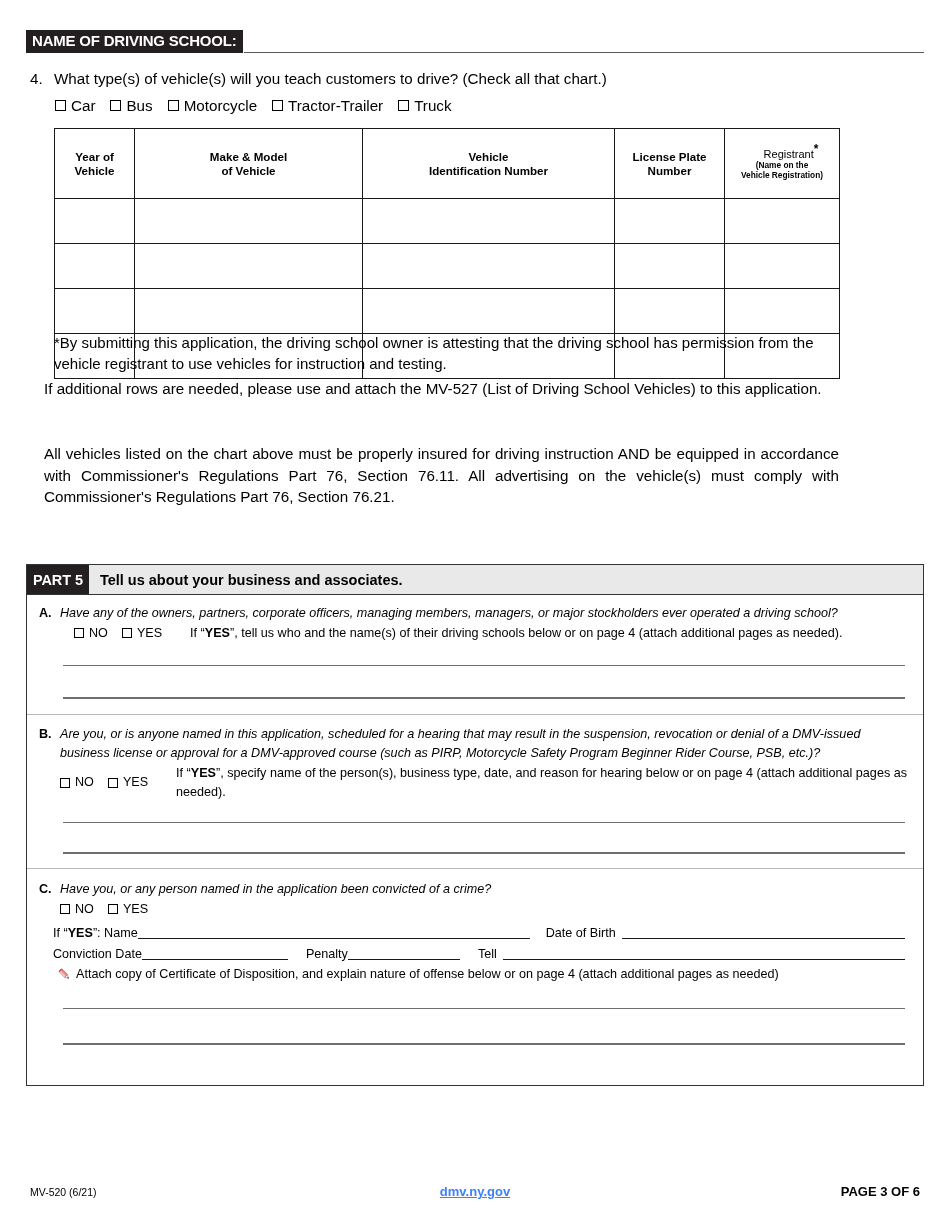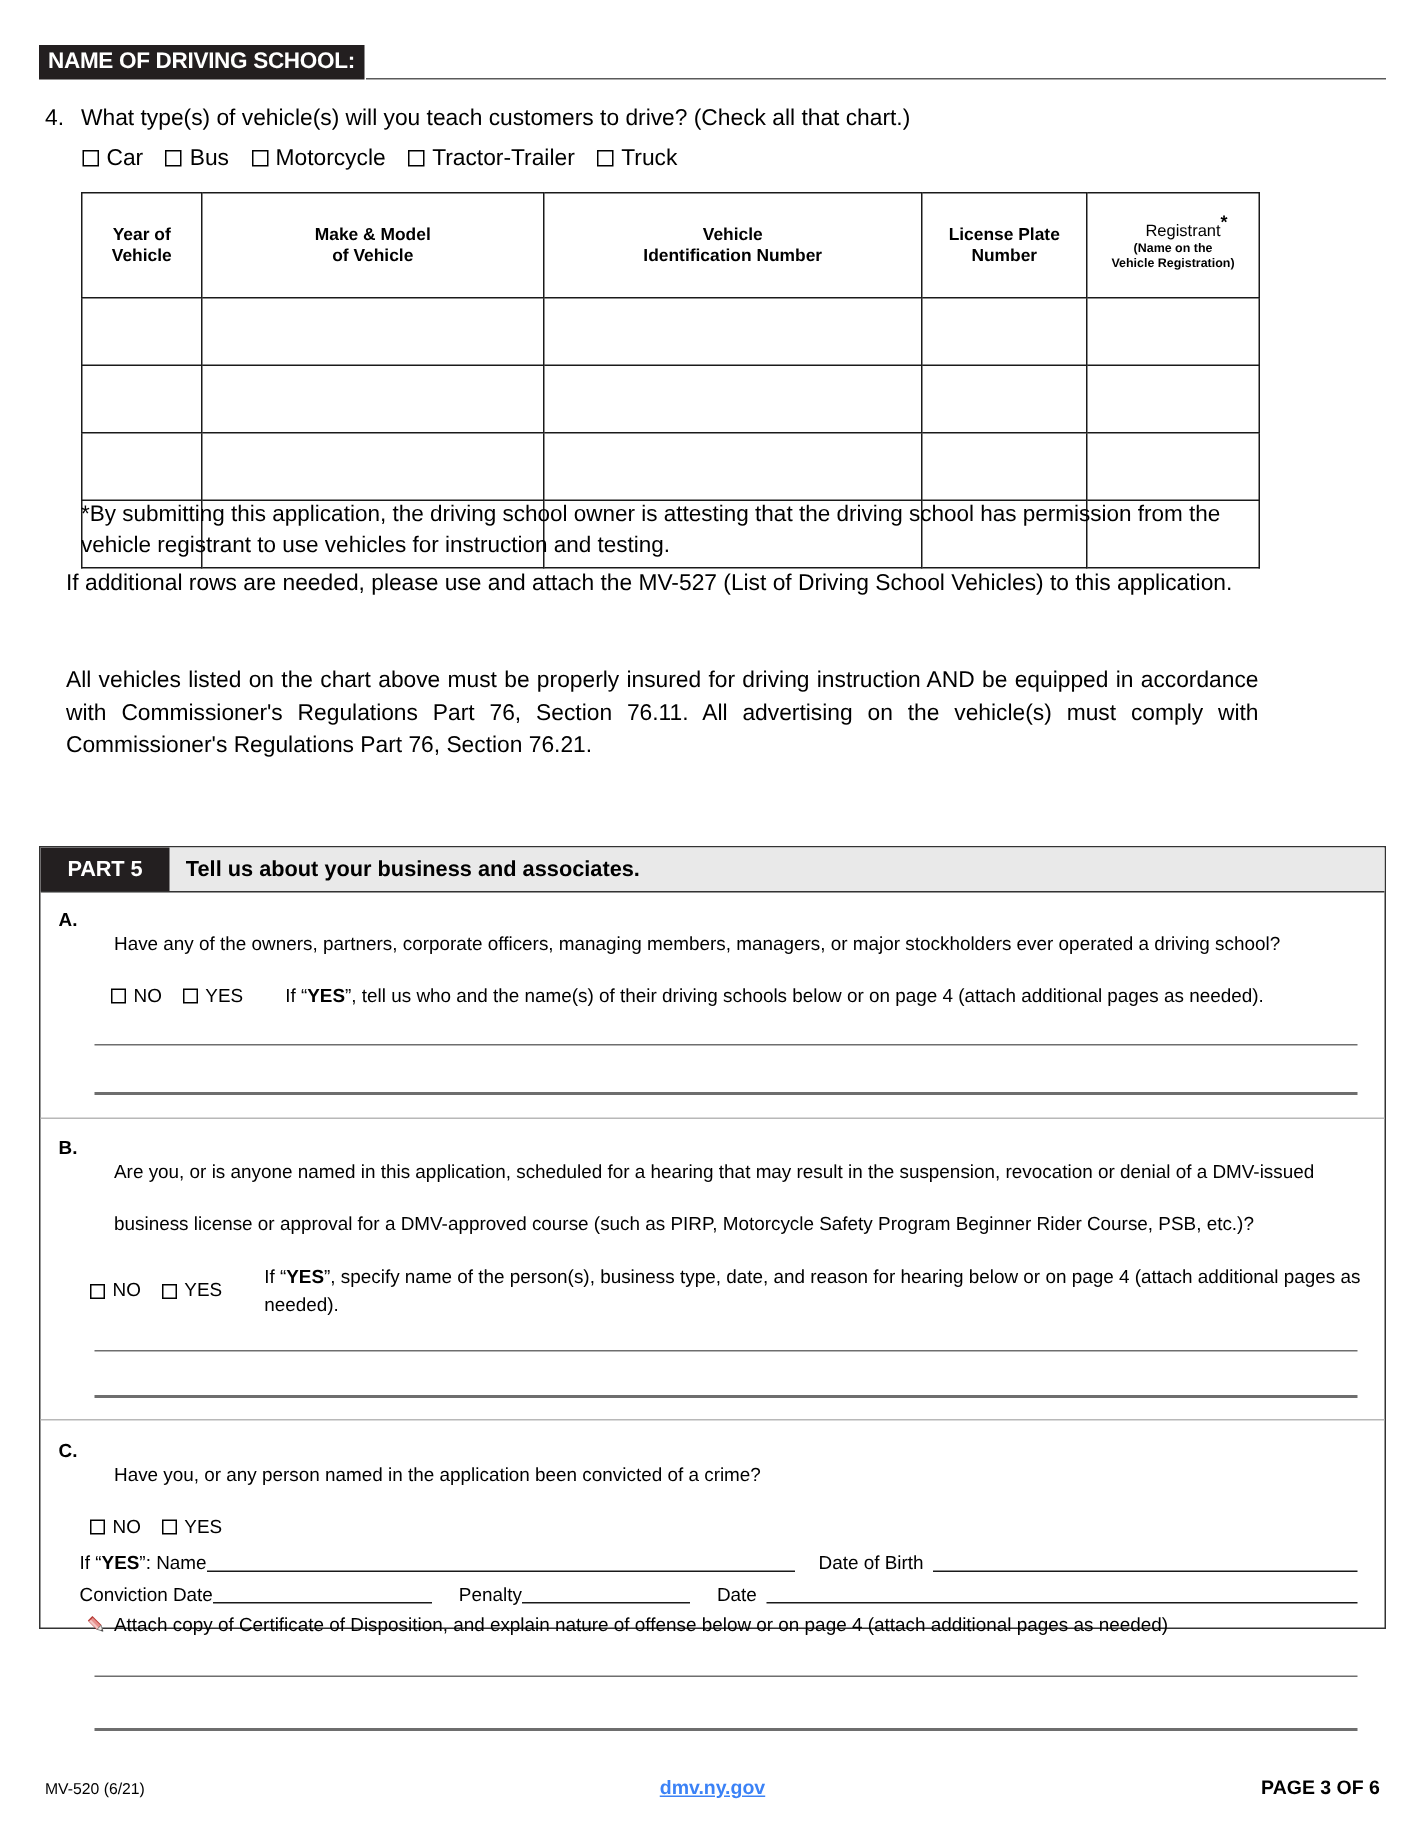--- a/index.html
+++ b/index.html
@@ -143,21 +143,21 @@
     display: flex;
     align-items: stretch;
   }
   .part5-label {
     background: #231f20;
     color: #fff;
     font-weight: bold;
     font-size: 14.5px;
     display: flex;
     align-items: center;
-    padding: 0 18px;
+    padding: 0 6px;
     letter-spacing: -0.1px;
   }
   .part5-title {
     display: flex;
     align-items: center;
     font-weight: bold;
     font-size: 14.5px;
     padding-left: 11px;
   }
 
@@ -170,21 +170,21 @@
     font-size: 12.6px;
     line-height: 1.5;
   }
   .qletter {
     font-weight: bold;
     width: 21px;
     flex: 0 0 21px;
     font-size: 12.6px;
   }
   .qbody { flex: 1; }
-  .qbody p { margin: 16px; }
+  .qbody p { margin: 0; font-style: italic; }
 
   .ny-row {
     display: flex;
     align-items: center;
     margin-top: 1px;
     padding-left: 14px;
     flex-wrap: wrap;
     font-size: 12.6px;
   }
   .ny-item { display: flex; align-items: center; }
@@ -442,21 +442,21 @@
         <span class="cfield-line" style="flex:1 1 auto;margin-left:6px;"></span>
       </div>
 
       <div class="cfield-row">
         <span class="cfield-lbl">Conviction Date</span>
         <span class="cfield-line" style="flex:0 0 146px;"></span>
         <span style="width:18px;"></span>
         <span class="cfield-lbl">Penalty</span>
         <span class="cfield-line" style="flex:0 0 112px;"></span>
         <span style="width:18px;"></span>
-        <span class="cfield-lbl">Date</span>
+        <span class="cfield-lbl">Tell</span>
         <span class="cfield-line" style="flex:1 1 auto;margin-left:6px;"></span>
       </div>
 
       <div class="pencil-row">
         <span class="pencil-icon">
           <svg width="15" height="15" viewBox="0 0 16 16" xmlns="http://www.w3.org/2000/svg">
             <g transform="rotate(-45 8 8)">
               <rect x="6.1" y="1.6" width="4.0" height="8.6" fill="#e8908c" stroke="#b8403c" stroke-width="0.7"></rect>
               <rect x="6.1" y="1.6" width="1.7" height="8.6" fill="#f3c6c4" stroke="none"></rect>
               <polygon points="6.1,10.2 10.1,10.2 8.1,14.2" fill="#f0eae6" stroke="#7a7a7a" stroke-width="0.6"></polygon>

